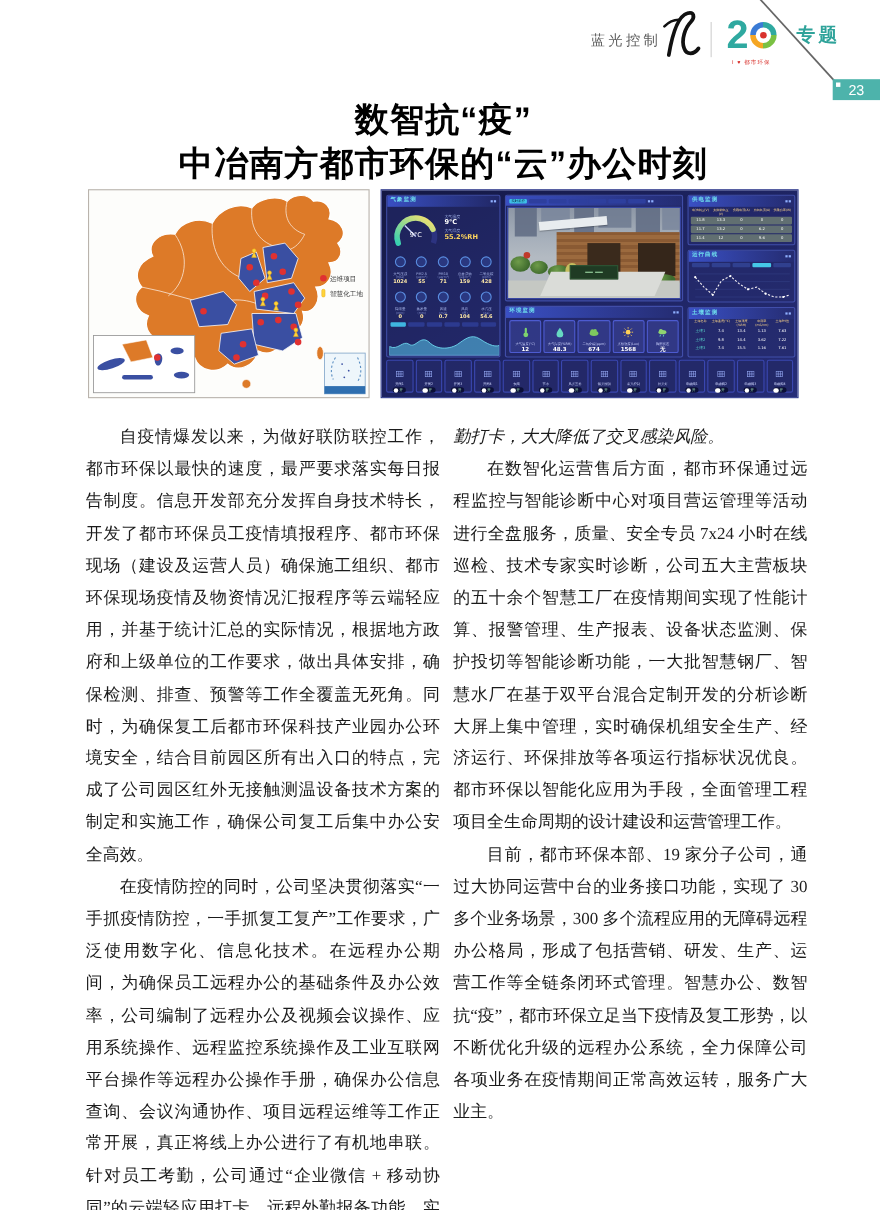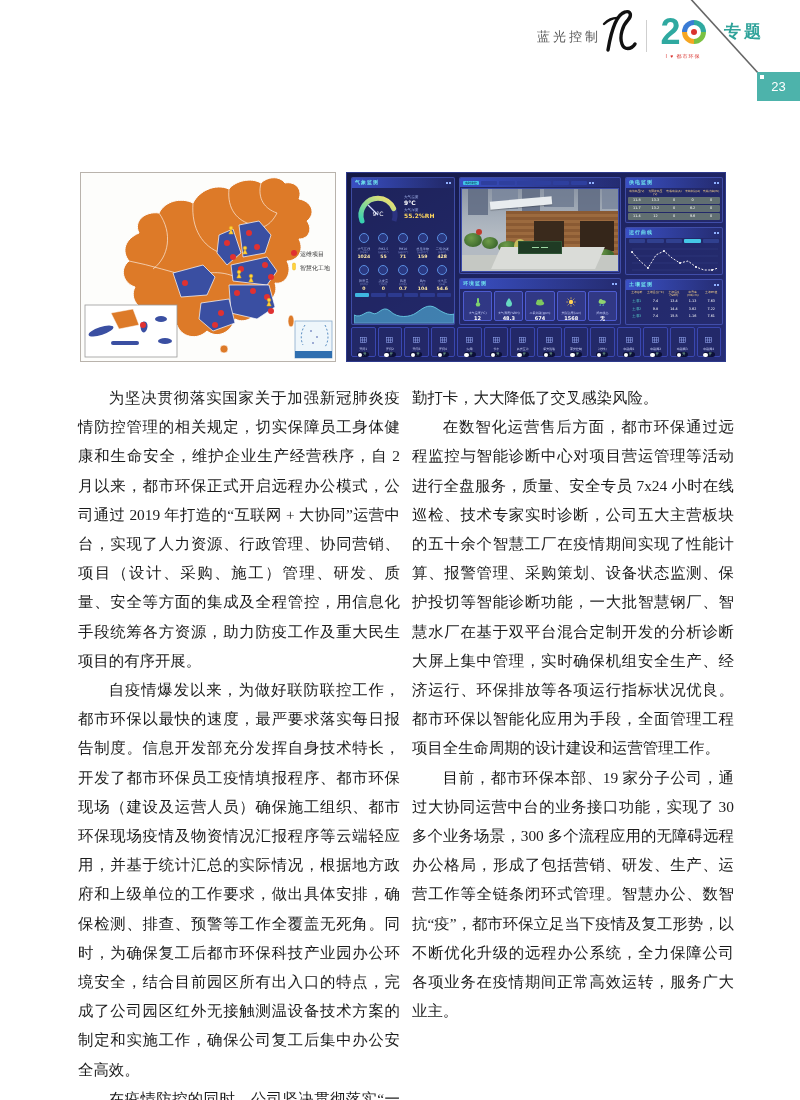--- a/index.html
+++ b/index.html
@@ -21,21 +21,21 @@
       position:relative;}
   .logo20 .ring::after{content:"";position:absolute;left:5px;top:5px;width:14px;height:14px;
       border-radius:50%;background:#fff;}
   .logo20 .ring::before{content:"";position:absolute;left:9px;top:9px;width:6px;height:6px;
       border-radius:50%;background:#d9332e;z-index:2;}
   .logo20 .sub{font-family:"Liberation Sans","DejaVu Sans",sans-serif;font-size:5px;color:#d9332e;
       margin-top:1px;letter-spacing:1px;}
   .diagline{left:668px;top:0;width:95px;height:78px;}
   .section-label{left:724px;top:20px;font-family:"Liberation Sans","DejaVu Sans",sans-serif;
       font-size:17px;font-weight:700;color:#2fa39a;letter-spacing:3px;}
-  .pagenum{left:757px;top:72px;width:43px;height:29px;background:#4db3ab;color:#fff;
+  .pagenum{left:757px;top:72px;width:43px;height:19px;background:#4db3ab;color:#fff;
       font-family:"Liberation Sans","DejaVu Sans",sans-serif;font-size:13px;
       display:flex;align-items:center;justify-content:center;}
   .pagenum::before{content:"";position:absolute;left:3px;top:3px;width:4px;height:4px;background:#fff;}
 
   
   .title{left:80px;top:90px;width:646px;text-align:center;color:#000;
       font-family:"Liberation Sans","DejaVu Sans",sans-serif;font-weight:700;}
   .title .l1{font-size:31px;line-height:38px;letter-spacing:1px;}
   .title .l2{font-size:31px;line-height:42px;letter-spacing:1px;}
 
@@ -137,21 +137,21 @@
       position:relative;display:flex;align-items:center;}
   .toggle .knob{width:4.5px;height:4.5px;border-radius:50%;background:#fff;margin-left:.5px;}
   .toggle .st{font-size:3px;color:#9fe8b5;margin-left:1px;}
 
   
   .col{position:absolute;top:383px;width:322px;font-size:15.4px;line-height:29.2px;
       text-align:justify;color:#1b1b1b;}
   .col-left{left:78px;}
   .col-right{left:412px;}
   .col p{margin:0;text-indent:2em;}
-  .col p.cont{text-indent:0;}
+  .col p.cont{text-indent:0;font-style:italic;}
 </style>
 </head>
 <body>
 
 <div class="page">
 
   <div class="abs brand-text">蓝光控制</div>
   <div class="abs brand-mark">
     <svg width="44" height="54" viewBox="0 0 44 54">
       <path d="M10 44 C14 20 20 8 27 6 C33 4 34 10 30 14 C25 19 21 30 24 38 C26 44 33 44 37 38" fill="none" stroke="#111" stroke-width="3.4" stroke-linecap="round"></path>
@@ -167,20 +167,24 @@
     <div class="sub">I ♥ 都市环保</div>
   </div>
   <div class="abs diagline">
     <svg width="95" height="78">
         <line x1="20" y1="-4" x2="91" y2="74" stroke="#666" stroke-width="1.6"></line>
       </svg>
   </div>
   <div class="abs section-label">专题</div>
   <div class="abs pagenum">23</div>
 
+  <div class="abs title">
+    <div class="l1">数智抗“疫”</div>
+    <div class="l2">中冶南方都市环保的“云”办公时刻</div>
+  </div>
 
   <div class="abs mapbox">
     <svg width="254" height="188" viewBox="0 0 254 188">
 
       <path d="M58,60 C52,48 64,38 78,40 C84,28 100,24 112,30 C118,18 134,10 148,16
         C154,8 170,4 180,10 C186,4 198,2 204,10 C214,8 222,16 218,26 C230,28 236,40 226,48
         C232,56 228,66 218,66 C224,78 216,88 206,88 C212,100 204,112 194,110 C198,122 188,132 178,128
         C178,142 166,152 154,146 C150,160 136,166 126,158 C116,168 100,164 96,152 C84,158 70,150 72,138
         C58,138 48,126 54,114 C42,110 38,96 48,88 C40,78 44,66 58,60 Z" fill="#dd7a28" stroke="#fff" stroke-width="1"></path>
 
@@ -811,24 +815,23 @@
           <span class="c-lbl">电磁阀4</span>
           <span class="toggle">
             <span class="knob"></span>
             <span class="st">开</span>
           </span>
         </div>
       </div>
   </div>
 
   <div class="col col-left">
-    <p>为坚决贯彻落实国家关于加强新冠肺炎疫情防控管理的相关规定，切实保障员工身体健康和生命安全，维护企业生产经营秩序，自 2 月以来，都市环保正式开启远程办公模式，公司通过 2019 年打造的“互联网 + 大协同”运营中台，实现了人力资源、行政管理、协同营销、项目（设计、采购、施工）管理、研发、质量、安全等方面的集成及全程管控，用信息化手段统筹各方资源，助力防疫工作及重大民生项目的有序开展。</p>
     <p>自疫情爆发以来，为做好联防联控工作，都市环保以最快的速度，最严要求落实每日报告制度。信息开发部充分发挥自身技术特长，开发了都市环保员工疫情填报程序、都市环保现场（建设及运营人员）确保施工组织、都市环保现场疫情及物资情况汇报程序等云端轻应用，并基于统计汇总的实际情况，根据地方政府和上级单位的工作要求，做出具体安排，确保检测、排查、预警等工作全覆盖无死角。同时，为确保复工后都市环保科技产业园办公环境安全，结合目前园区所有出入口的特点，完成了公司园区红外无接触测温设备技术方案的制定和实施工作，确保公司复工后集中办公安全高效。</p>
     <p>在疫情防控的同时，公司坚决贯彻落实“一手抓疫情防控，一手抓复工复产”工作要求，广泛使用数字化、信息化技术。在远程办公期间，为确保员工远程办公的基础条件及办公效率，公司编制了远程办公及视频会议操作、应用系统操作、远程监控系统操作及工业互联网平台操作等远程办公操作手册，确保办公信息查询、会议沟通协作、项目远程运维等工作正常开展，真正将线上办公进行了有机地串联。针对员工考勤，公司通过“企业微信 + 移动协同”的云端轻应用打卡，远程外勤报备功能，实现了无接触考</p>
   </div>
   <div class="col col-right">
     <p class="cont">勤打卡，大大降低了交叉感染风险。</p>
-    <p>在数智化运营售后方面，都市环保通过远程监控与智能诊断中心对项目营运管理等活动进行全盘服务，质量、安全专员 7x24 小时在线巡检、技术专家实时诊断，公司五大主营板块的五十余个智慧工厂在疫情期间实现了性能计算、报警管理、采购策划、设备状态监测、保护投切等智能诊断功能，一大批智慧钢厂、智慧水厂在基于双平台混合定制开发的分析诊断大屏上集中管理，实时确保机组安全生产、经济运行、环保排放等各项运行指标状况优良。都市环保以智能化应用为手段，全面管理工程项目全生命周期的设计建设和运营管理工作。</p>
+    <p>在数智化运营售后方面，都市环保通过远程监控与智能诊断中心对项目营运管理等活动进行全盘服务，质量、安全专员 7x24 小时在线巡检、技术专家实时诊断，公司五大主营板块的五十余个智慧工厂在疫情期间实现了性能计算、报警管理、生产报表、设备状态监测、保护投切等智能诊断功能，一大批智慧钢厂、智慧水厂在基于双平台混合定制开发的分析诊断大屏上集中管理，实时确保机组安全生产、经济运行、环保排放等各项运行指标状况优良。都市环保以智能化应用为手段，全面管理工程项目全生命周期的设计建设和运营管理工作。</p>
     <p>目前，都市环保本部、19 家分子公司，通过大协同运营中台的业务接口功能，实现了 30 多个业务场景，300 多个流程应用的无障碍远程办公格局，形成了包括营销、研发、生产、运营工作等全链条闭环式管理。智慧办公、数智抗“疫”，都市环保立足当下疫情及复工形势，以不断优化升级的远程办公系统，全力保障公司各项业务在疫情期间正常高效运转，服务广大业主。</p>
 
   </div>
 
 </div>
 
 </body></html>

